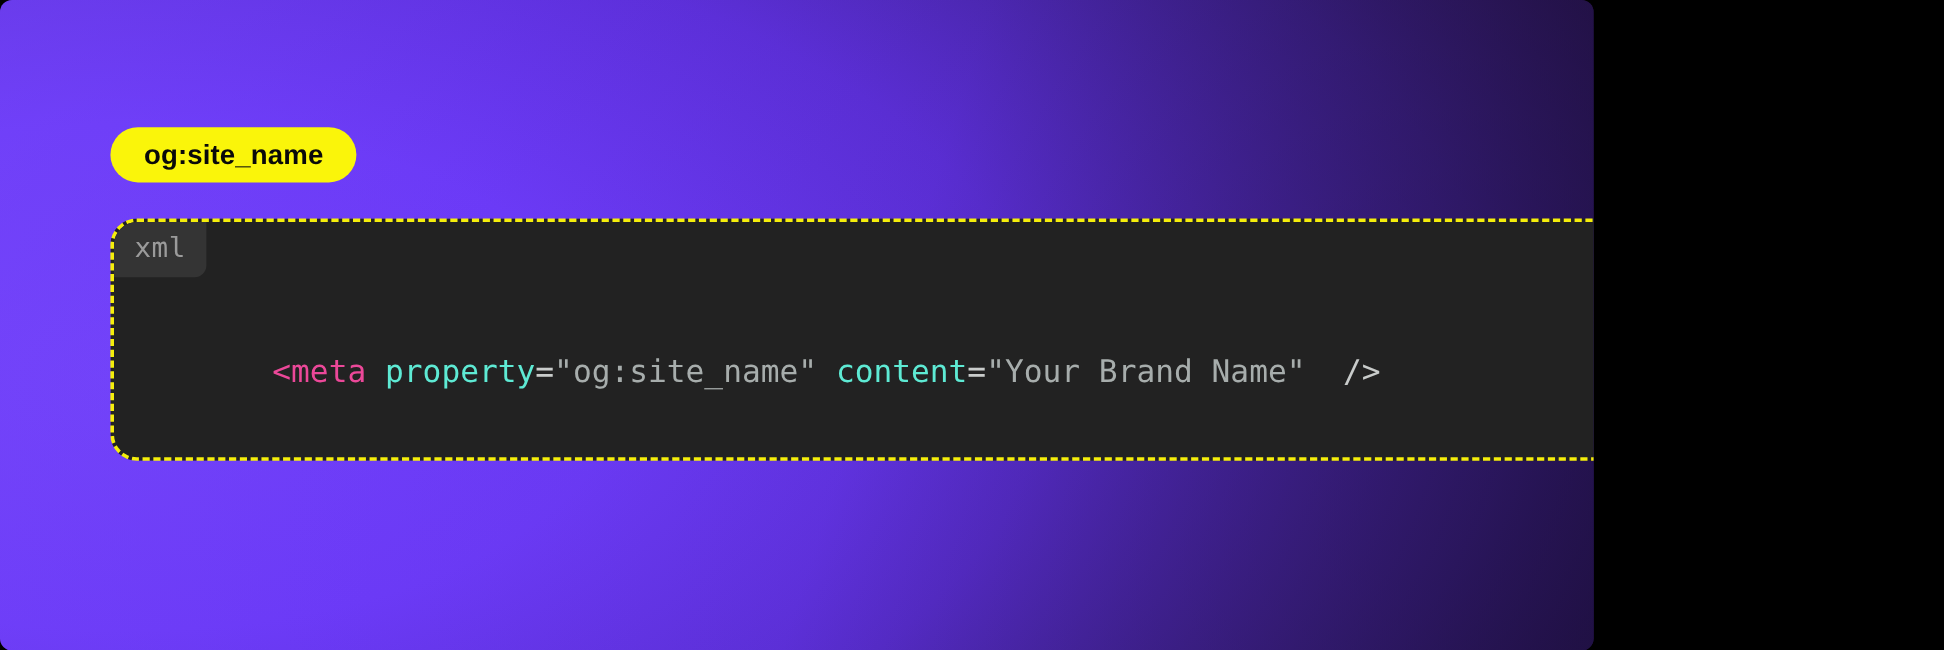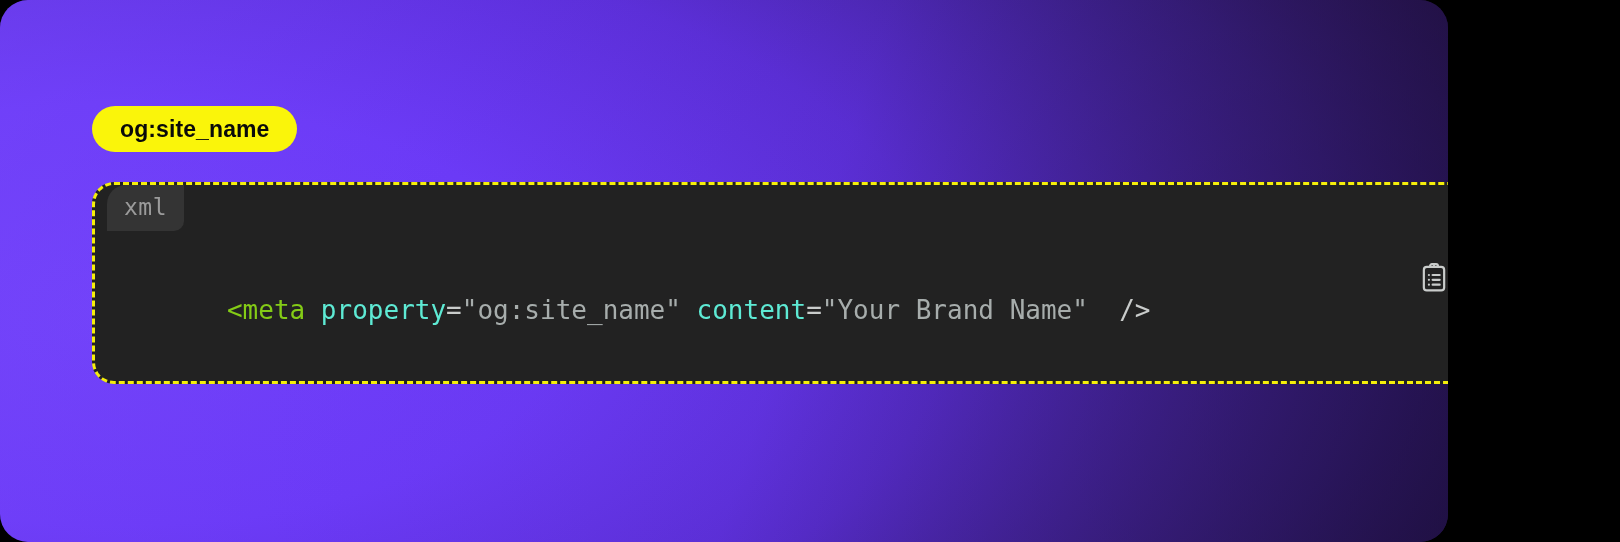--- a/index.html
+++ b/index.html
@@ -6,23 +6,23 @@
 
   html, body {
     width: 1620px;
     height: 542px;
     overflow: hidden;
     background: #000;
   }
 
   .canvas {
     position: relative;
-    width: 1448px;
+    width: 1328px;
     height: 542px;
-    border-radius: 28px;
+    border-radius: 10px;
     overflow: hidden;
     background:
       radial-gradient(120% 150% at 8% 58%, #7040F8 0%, #6B3AF6 26%, #5C2FD9 48%, #3E2190 72%, #281450 88%, #1E1040 100%);
     font-family: "Liberation Sans", sans-serif;
   }
 
   
   .canvas::after {
     content: "";
     position: absolute;
@@ -74,34 +74,33 @@
     top: 0px;
     background: #343434;
     color: #9B9B9B;
     font-family: "DejaVu Sans Mono", monospace;
     font-size: 23px;
     line-height: 1;
     padding: 11px 17px 12px 17px;
     border-top-left-radius: 19px;
     border-bottom-right-radius: 10px;
     letter-spacing: 0.5px;
-    margin-left: 12px;
   }
 
   .code-line {
     position: absolute;
     left: 38px;
     top: 86px;
     font-family: "DejaVu Sans Mono", monospace;
     font-size: 26px;
     line-height: 1;
     white-space: pre;
     letter-spacing: 0px;
   }
-  .tok-tag    { color: #84cc16; }
+  .tok-tag    { color: #ec4899; }
   .tok-attr   { color: #5eead4; }
   .tok-eq     { color: #C9CCCB; }
   .tok-str    { color: #A7ADAC; }
   .tok-close  { color: #C9CCCB; }
 
   .copy-btn {
     position: absolute;
     right: 26px;
     top: 76px;
     width: 34px;

